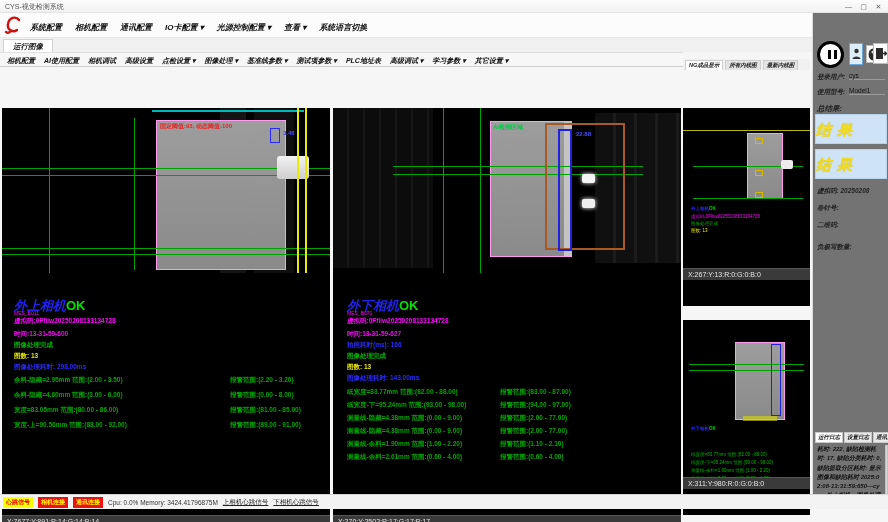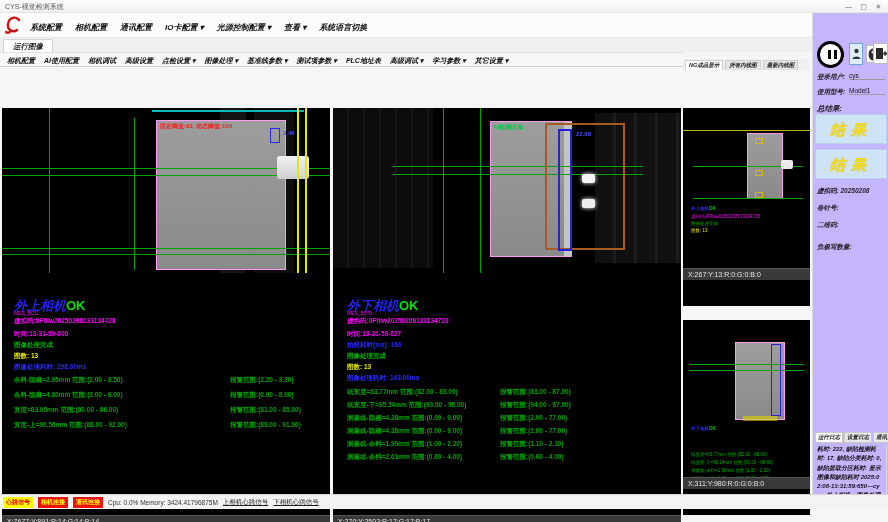--- a/index.html
+++ b/index.html
@@ -41,24 +41,24 @@
   .t-tiny-mag { color:#ff00ff; font-size:5px; white-space:nowrap; }
   .meas { color:#00a400; font-size:6.5px; font-weight:bold; white-space:nowrap; }
 
   
   .preview-tabs { left:683px; top:59px; width:127px; height:11px; background:#f0f0f0; display:flex; gap:2px; padding:1px 0 0 2px; }
   .ptab { font-size:5.5px; font-weight:bold; font-style:italic; padding:1px 3px; background:#e4e4e4; border:1px solid #cfcfcf; border-bottom:none; white-space:nowrap; }
   .ptab.on { background:#ffffff; }
   .mini-txt { font-size:4.5px; white-space:nowrap; }
 
   
-  .rightcol { left:812px; top:13px; width:76px; height:481px; background:#c4b5fd; border-left:1px solid #dcdcdc;text-decoration:underline; }
+  .rightcol { left:812px; top:13px; width:76px; height:481px; background:#737373; border-left:1px solid #dcdcdc;text-decoration:underline; }
   .fld-label { font-size:6.5px; font-weight:bold; font-style:italic; color:#222; white-space:nowrap; }
   .fld-value { font-size:6.5px; color:#111; border-bottom:1px solid #9a9a9a; min-width:36px; display:inline-block; }
-  .result-box { width:72px; height:30px; background:#cfe3f6; border:1px solid #b8d2ea; color:#f2dc2a; font-size:15px; font-weight:bold; text-align:center; line-height:30px; letter-spacing:6px; text-shadow:0 0 1px #c8b400; font-style:italic; }
+  .result-box { width:72px; height:30px; background:#cfe3f6; border:1px solid #b8d2ea; color:#f2dc2a; font-size:15px; font-weight:bold; text-align:left; line-height:30px; letter-spacing:6px; text-shadow:0 0 1px #c8b400; font-style:italic; }
   .log-tab { font-size:5.5px; font-weight:bold; font-style:italic; padding:1px 2px; border:1px solid #c8c8c8; background:#e9e9e9; white-space:nowrap; }
   .log-text { font-size:6px; color:#111; line-height:1.55; width:66px; word-break:break-all; font-weight:bold; font-style:italic; }
 
   
   .statusbar { left:0; top:494px; width:888px; height:15px; background:#f3f3f3; border-top:1px solid #d5d5d5; display:flex; align-items:center; gap:5px; padding-left:3px; }
   .badge { font-size:6px; font-weight:bold; padding:1px 3px; white-space:nowrap; }
   .badge-yel { background:#ffff00; color:#ee0000; }
   .badge-red { background:#ee1111; color:#ffff00; }
   .status-text { font-size:6.5px; color:#333; white-space:nowrap; }
   .status-link { font-size:6.5px; color:#222; text-decoration:underline; white-space:nowrap; }

